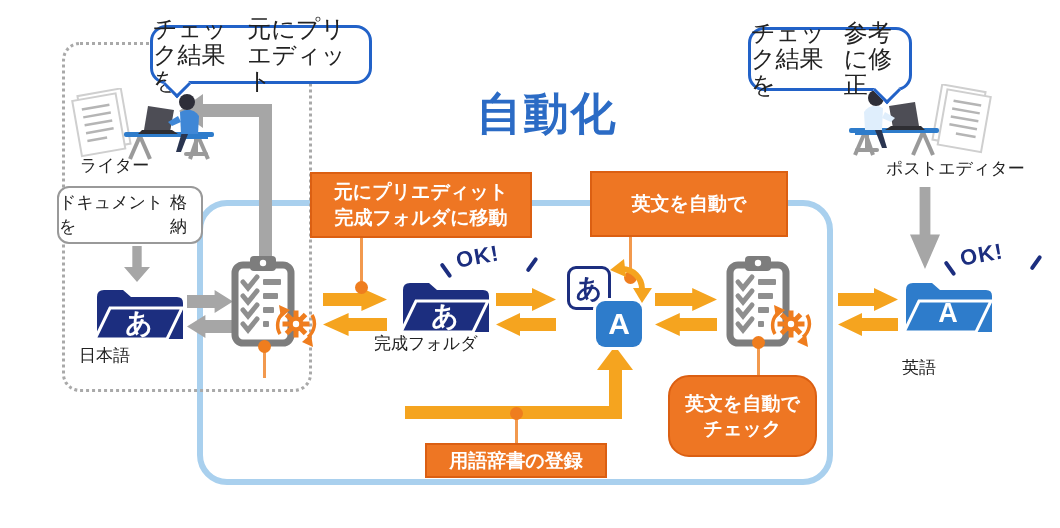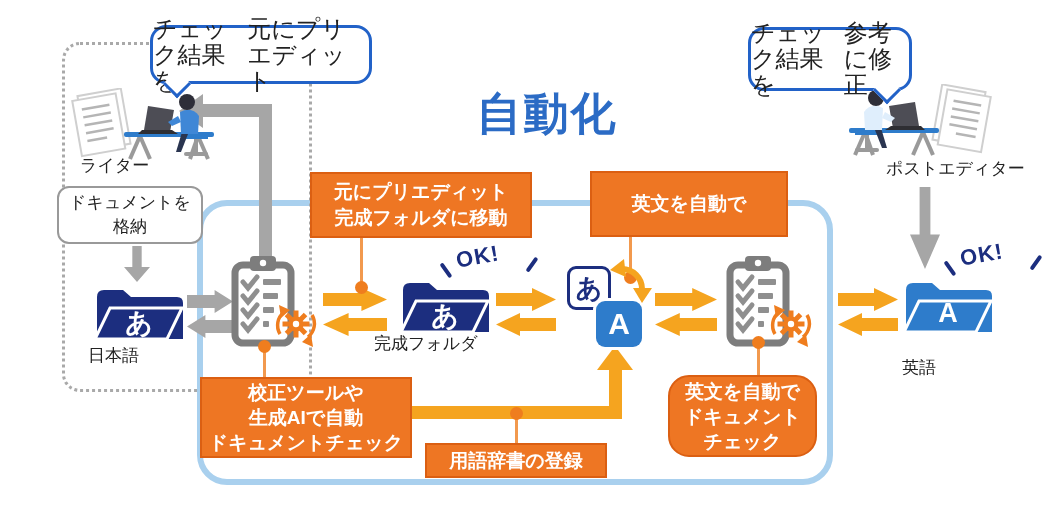--- a/index.html
+++ b/index.html
@@ -16,21 +16,21 @@
   .title{left:452px;top:84px;width:190px;text-align:center;font-size:45px;font-weight:bold;
          color:#2b6bc5;z-index:5;letter-spacing:2px;}
 
   
   .bubble{background:#fff;border:3px solid #2262c8;border-radius:16px;z-index:6;
           display:flex;flex-direction:row;justify-content:center;align-items:center;
           font-size:24px;line-height:26px;color:#222;box-sizing:border-box;}
   .bubble-tail{width:17px;height:17px;background:#fff;border-right:3px solid #2262c8;
                border-bottom:3px solid #2262c8;transform:rotate(45deg);z-index:7;}
   .gray-bubble{background:#fff;border:2.5px solid #999;border-radius:12px;z-index:6;
-          display:flex;flex-direction:column;justify-content:center;align-items:center;
+          display:flex;flex-direction:row;justify-content:center;align-items:center;
           font-size:17px;line-height:24px;color:#222;box-sizing:border-box;}
 
   
   .obox{background:#ee7623;border:2px solid #db5f12;box-sizing:border-box;color:#fff;
         font-weight:bold;font-size:19px;line-height:26px;display:flex;flex-direction:column;
         justify-content:center;align-items:center;z-index:5;}
 
   
   .ar{z-index:4;}
   .ar-r{clip-path:polygon(0 22%,60% 22%,60% 0,100% 50%,60% 100%,60% 78%,0 78%);}
@@ -129,21 +129,21 @@
   </div>
   <div class="abs ar ar-d gray" style="left:124px;top:246px;width:26px;height:36px;"></div>
 
   <div class="abs folder" style="left:93px;top:283px;">
     <svg width="92" height="58" viewBox="0 0 92 58">
       <path d="M4,14 Q4,7 11,7 H30 L38,14 H84 Q90,14 90,20 V56 H4 Z" fill="#1c2e7f"></path>
       <path d="M17,25 H89 L74,56 H2 Z" fill="#1c2e7f" stroke="#fff" stroke-width="3"></path>
     </svg>
     <div class="folder-letter">あ</div>
   </div>
-  <div class="abs node-label" style="left:88px;top:344px;width:92px;">日本語</div>
+  <div class="abs node-label" style="left:79px;top:344px;width:92px;">日本語</div>
 
   <div class="abs ar ar-r gray" style="left:187px;top:290px;width:46px;height:23px;"></div>
   <div class="abs ar ar-l gray" style="left:187px;top:315px;width:46px;height:23px;"></div>
 
   <div class="abs bar" style="left:259px;top:104px;width:13px;height:154px;"></div>
   <div class="abs bar" style="left:203px;top:104px;width:69px;height:13px;"></div>
   <div class="abs head-left" style="left:179px;top:94px;"></div>
 
   <svg class="abs" style="left:231px;top:255px;z-index:4;" width="64" height="92" viewBox="0 0 64 92">
     <rect x="4" y="10" width="56" height="78" rx="8" fill="#fff" stroke="#7d7d7d" stroke-width="7"></rect>
@@ -328,37 +328,31 @@
         <path d="M112,24 q12,-6 19,4 l-1,18 h-17 z" fill="#dfeefc"></path>
         <circle cx="119" cy="14" r="8" fill="#2e2e38"></circle>
         <path d="M110,28 l-10,6 4,4 9,-4 z" fill="#dfeefc"></path>
       </g>
     </g>
   </svg>
   <div class="abs node-label" style="left:886px;top:157px;width:145px;">ポストエディター</div>
 
   <div class="abs dot" style="left:258px;top:340px;"></div>
   <div class="abs cline" style="left:263px;top:351px;width:3px;height:27px;"></div>
-  <div class="abs obox" style="left:200px;top:377px;width:212px;height:81px;line-height:25px;">
-    <div>校正ツールや</div>
-    <div>生成AIで自動</div>
-    <div>ドキュメントチェック</div>
-  </div>
 
   <div class="abs abar" style="left:405px;top:406px;width:217px;height:13px;"></div>
   <div class="abs abar" style="left:609px;top:368px;width:13px;height:51px;"></div>
   <div class="abs head-up" style="left:597px;top:346px;"></div>
 
   <div class="abs dot" style="left:510px;top:407px;"></div>
   <div class="abs cline" style="left:515px;top:418px;width:3px;height:27px;"></div>
   <div class="abs obox" style="left:425px;top:443px;width:182px;height:35px;">
     <div>用語辞書の登録</div>
   </div>
 
   <div class="abs dot" style="left:752px;top:336px;"></div>
   <div class="abs cline" style="left:757px;top:347px;width:3px;height:29px;"></div>
   <div class="abs obox" style="left:668px;top:375px;width:149px;height:82px;line-height:25px;border-radius:21px;">
     <div>英文を自動で</div>
-    <div>ドキュメント</div>
     <div>チェック</div>
   </div>
 
 </div>
 
 </body></html>

